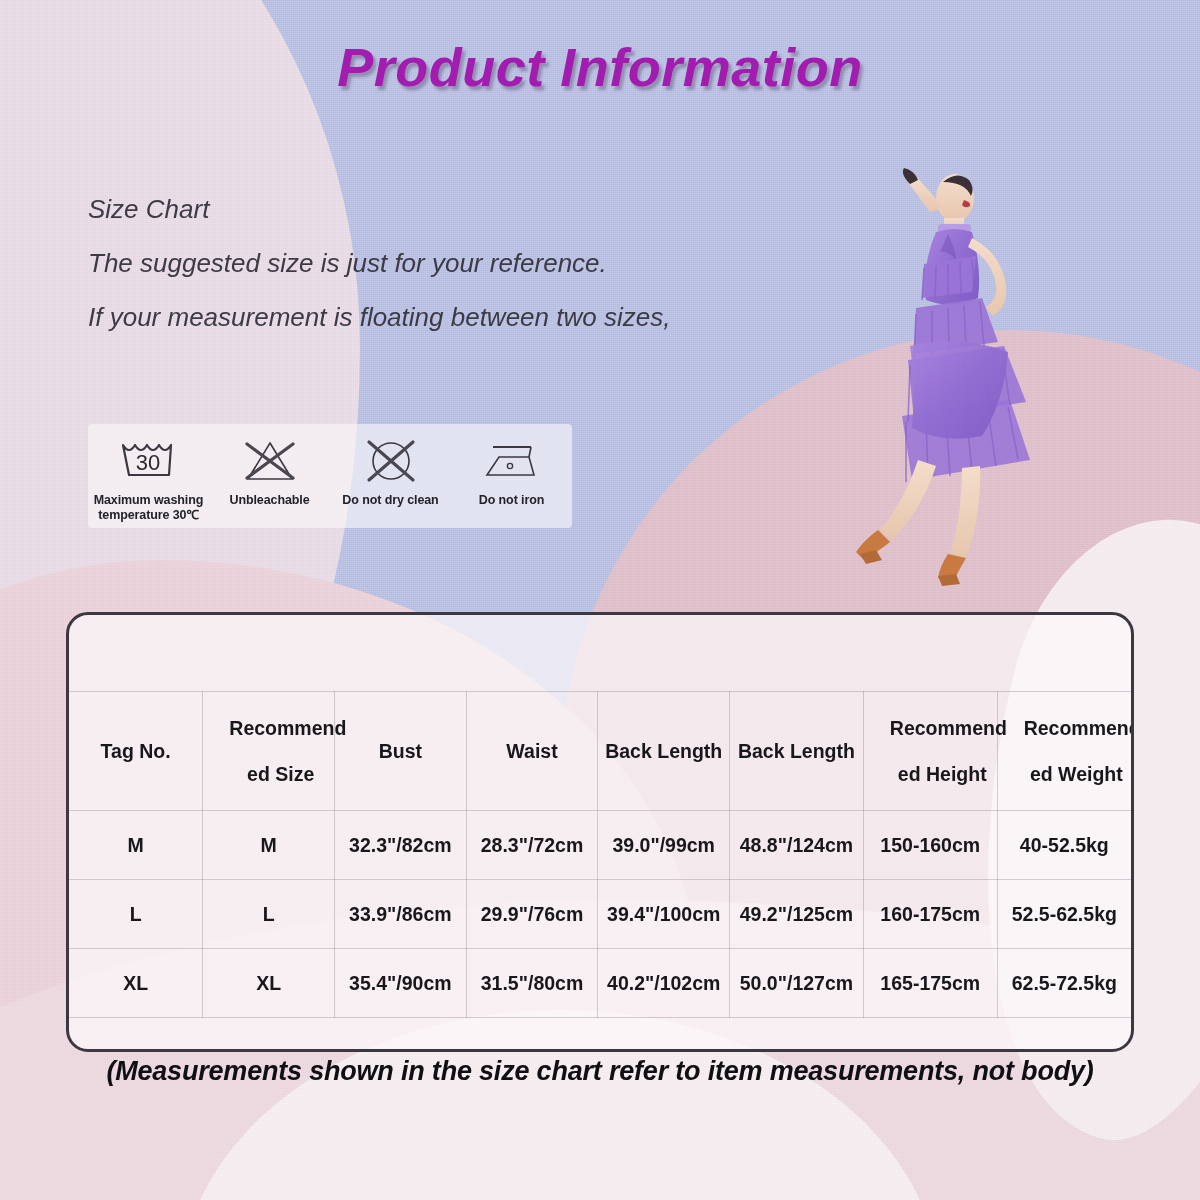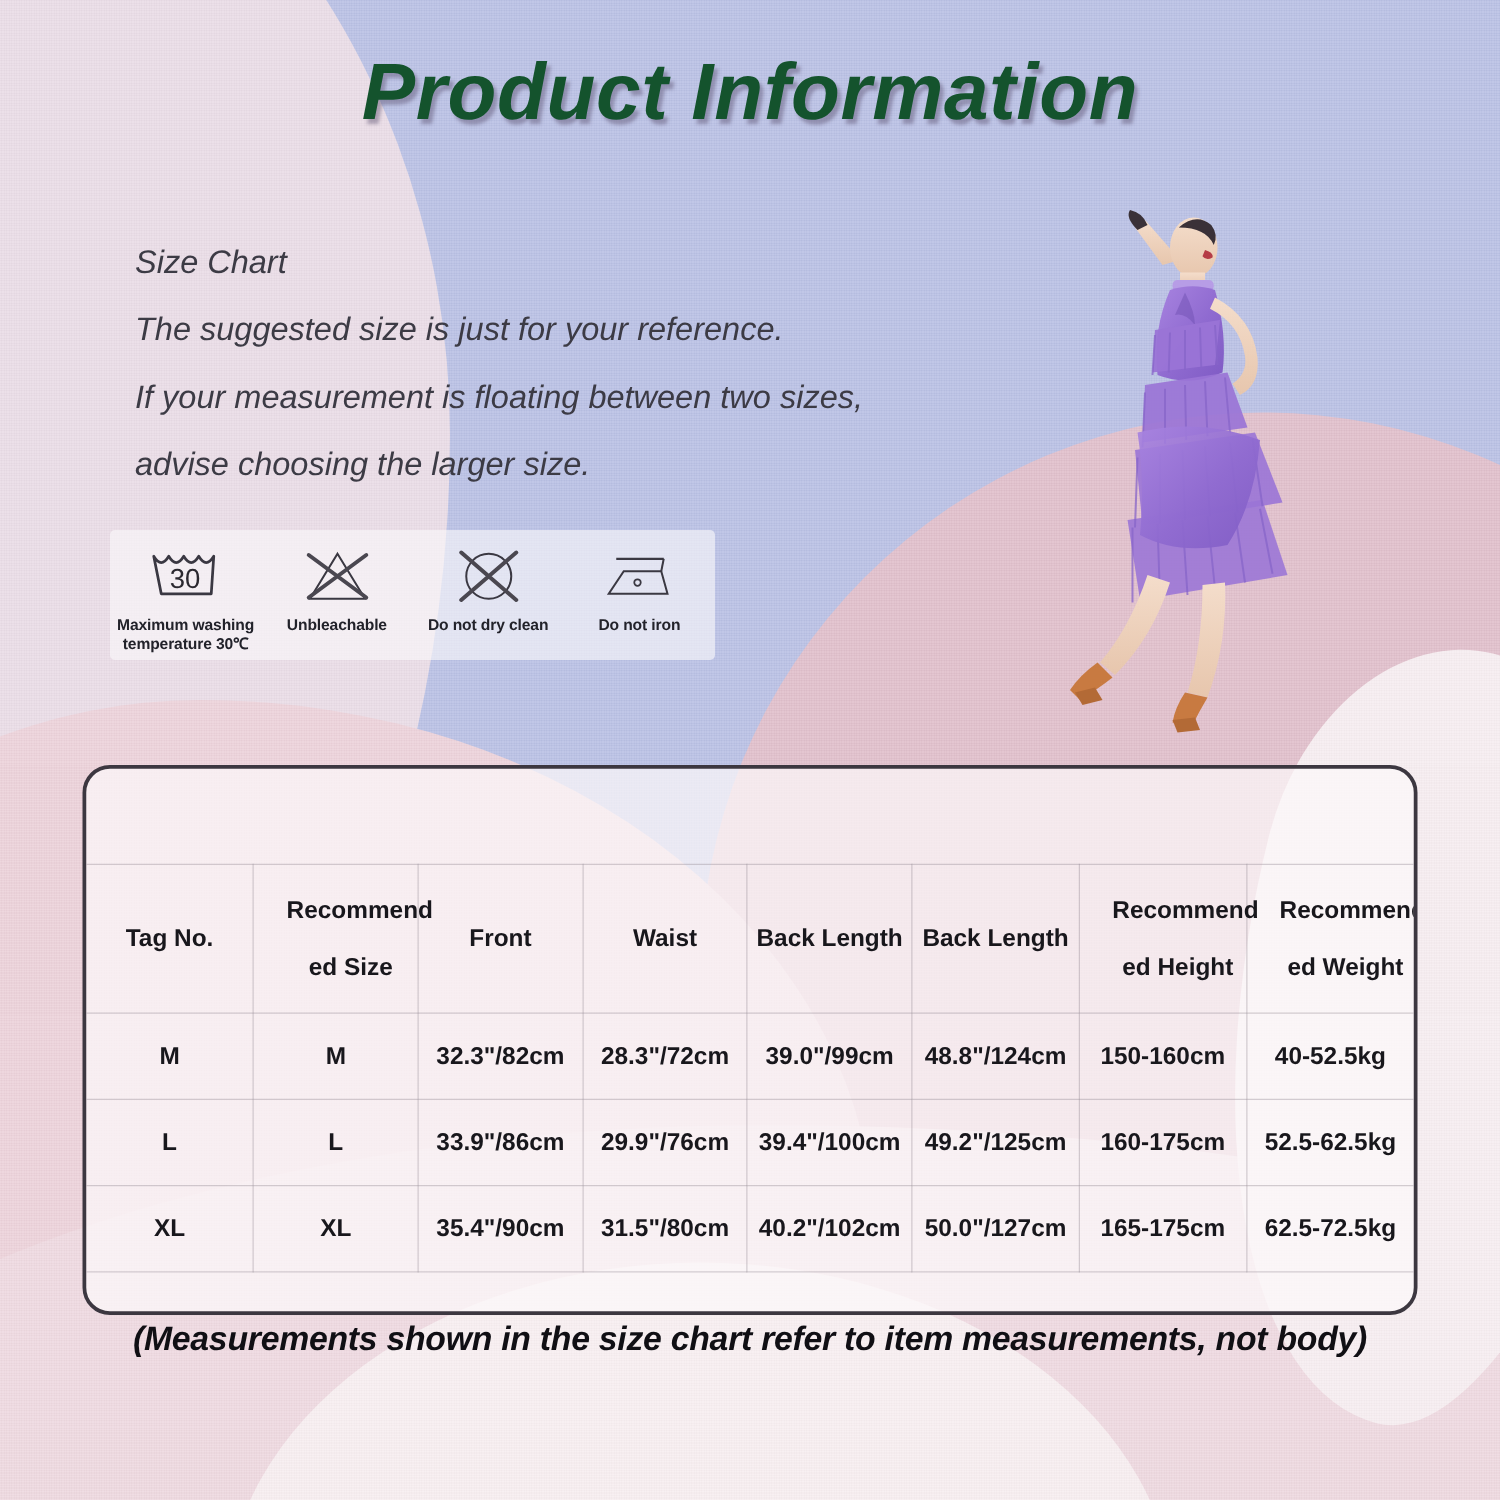--- a/index.html
+++ b/index.html
@@ -95,43 +95,42 @@
       repeating-linear-gradient(90deg, rgba(255,255,255,.16) 0 1px, rgba(0,0,0,.035) 1px 2px);
     pointer-events: none;
   }
 
   
   .title {
     position: absolute;
     left: 0; right: 0;
     top: 36px;
     text-align: center;
-    font-size: 64px;
+    font-size: 54px;
     font-style: italic;
     font-weight: 700;
     letter-spacing: 0.5px;
-    color: #14532d;
+    color: #a21caf;
     text-shadow: 3px 4px 3px rgba(90,80,110,.45);
   }
 
   
   .intro {
     position: absolute;
     left: 88px;
     top: 182px;
     width: 760px;
   }
   .intro div {
     font-size: 26px;
     font-style: italic;
     font-weight: 500;
     color: #3c3b45;
     line-height: 54px;
     white-space: nowrap;
-    margin-left: 20px;
   }
 
   
   .care-panel {
     position: absolute;
     left: 88px;
     top: 424px;
     width: 484px;
     height: 104px;
     background: rgba(250,248,250,.62);
@@ -241,21 +240,20 @@
     <div class="blob-white-right"></div>
     <div class="grain"></div>
   </div>
 
   <div class="title">Product  Information</div>
 
   <div class="intro">
     <div>Size Chart</div>
     <div>The suggested size is just for your reference.</div>
     <div>If your measurement is floating between two sizes,</div>
-    <div>advise choosing the larger size.</div>
   </div>
 
   <svg class="model" viewBox="0 0 290 430" xmlns="http://www.w3.org/2000/svg">
     <defs>
       <linearGradient id="dressGrad" x1="0" y1="0" x2="1" y2="1">
         <stop offset="0%" stop-color="#a884e0"></stop>
         <stop offset="55%" stop-color="#8f6ad0"></stop>
         <stop offset="100%" stop-color="#7f5bc4"></stop>
       </linearGradient>
       <linearGradient id="skinGrad" x1="0" y1="0" x2="0" y2="1">
@@ -363,21 +361,21 @@
       <thead>
         <tr>
           <th>
             <span>Tag No.</span>
           </th>
           <th class="hdr-two-line">
             <span>Recommend</span>
             <span>ed Size</span>
           </th>
           <th>
-            <span>Front</span>
+            <span>Bust</span>
           </th>
           <th>
             <span>Waist</span>
           </th>
           <th>
             <span>Back Length</span>
           </th>
           <th>
             <span>Back Length</span>
           </th>

